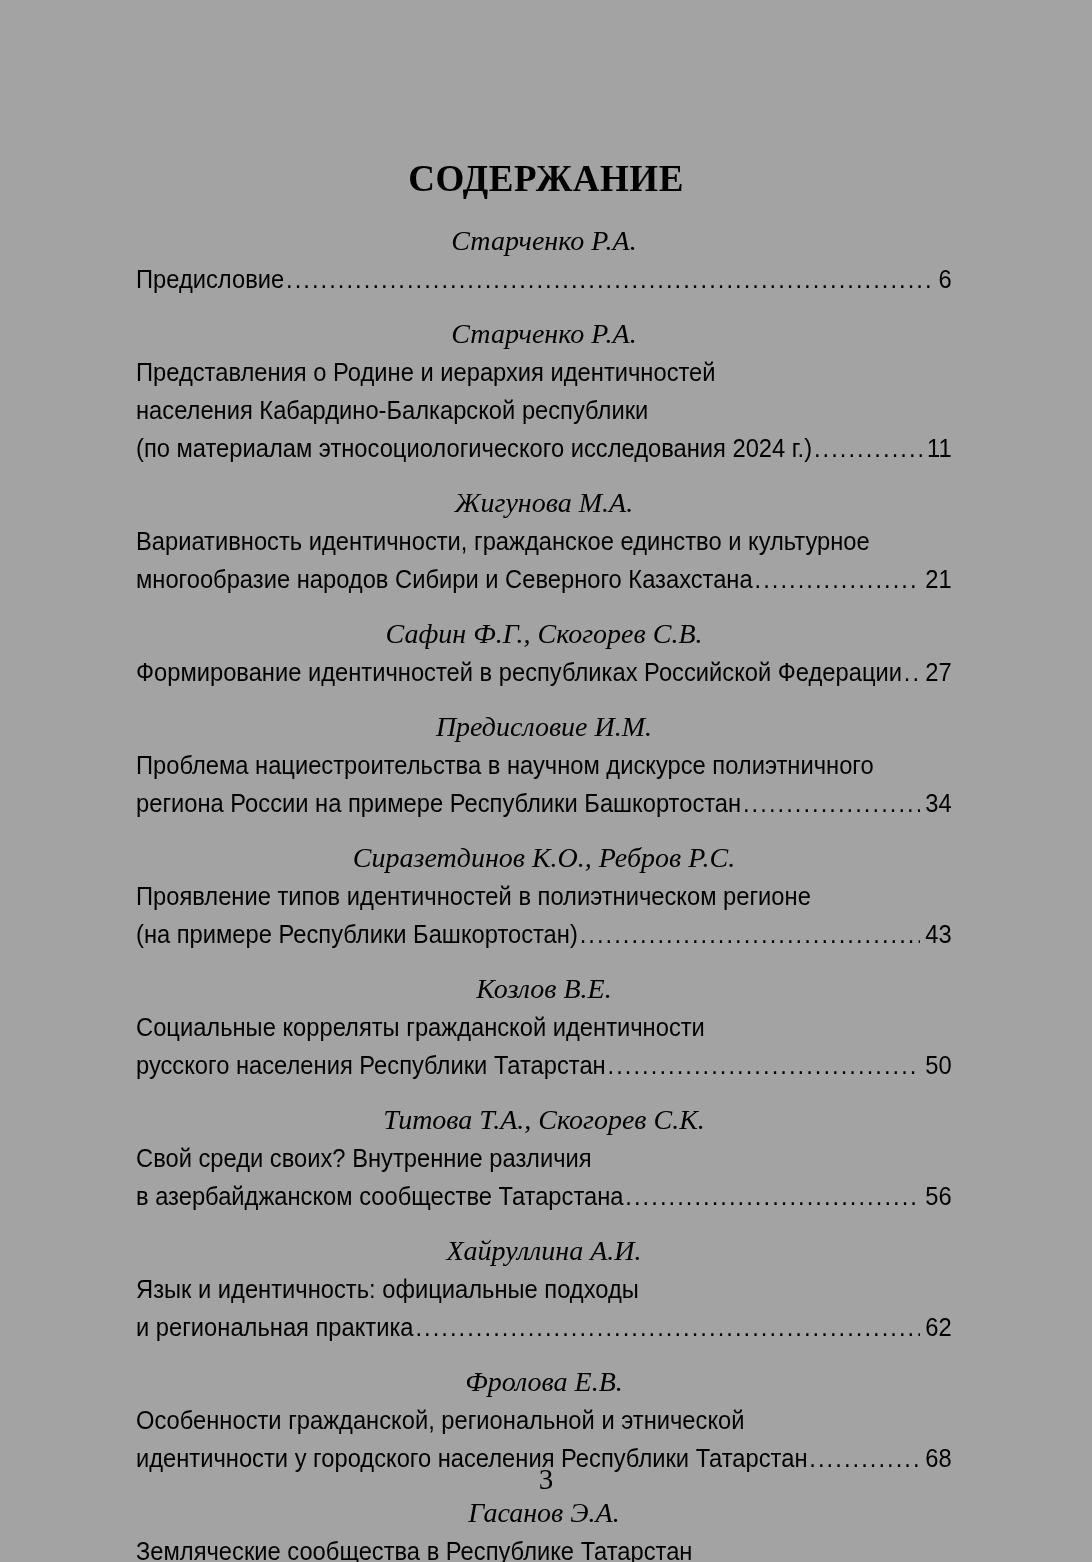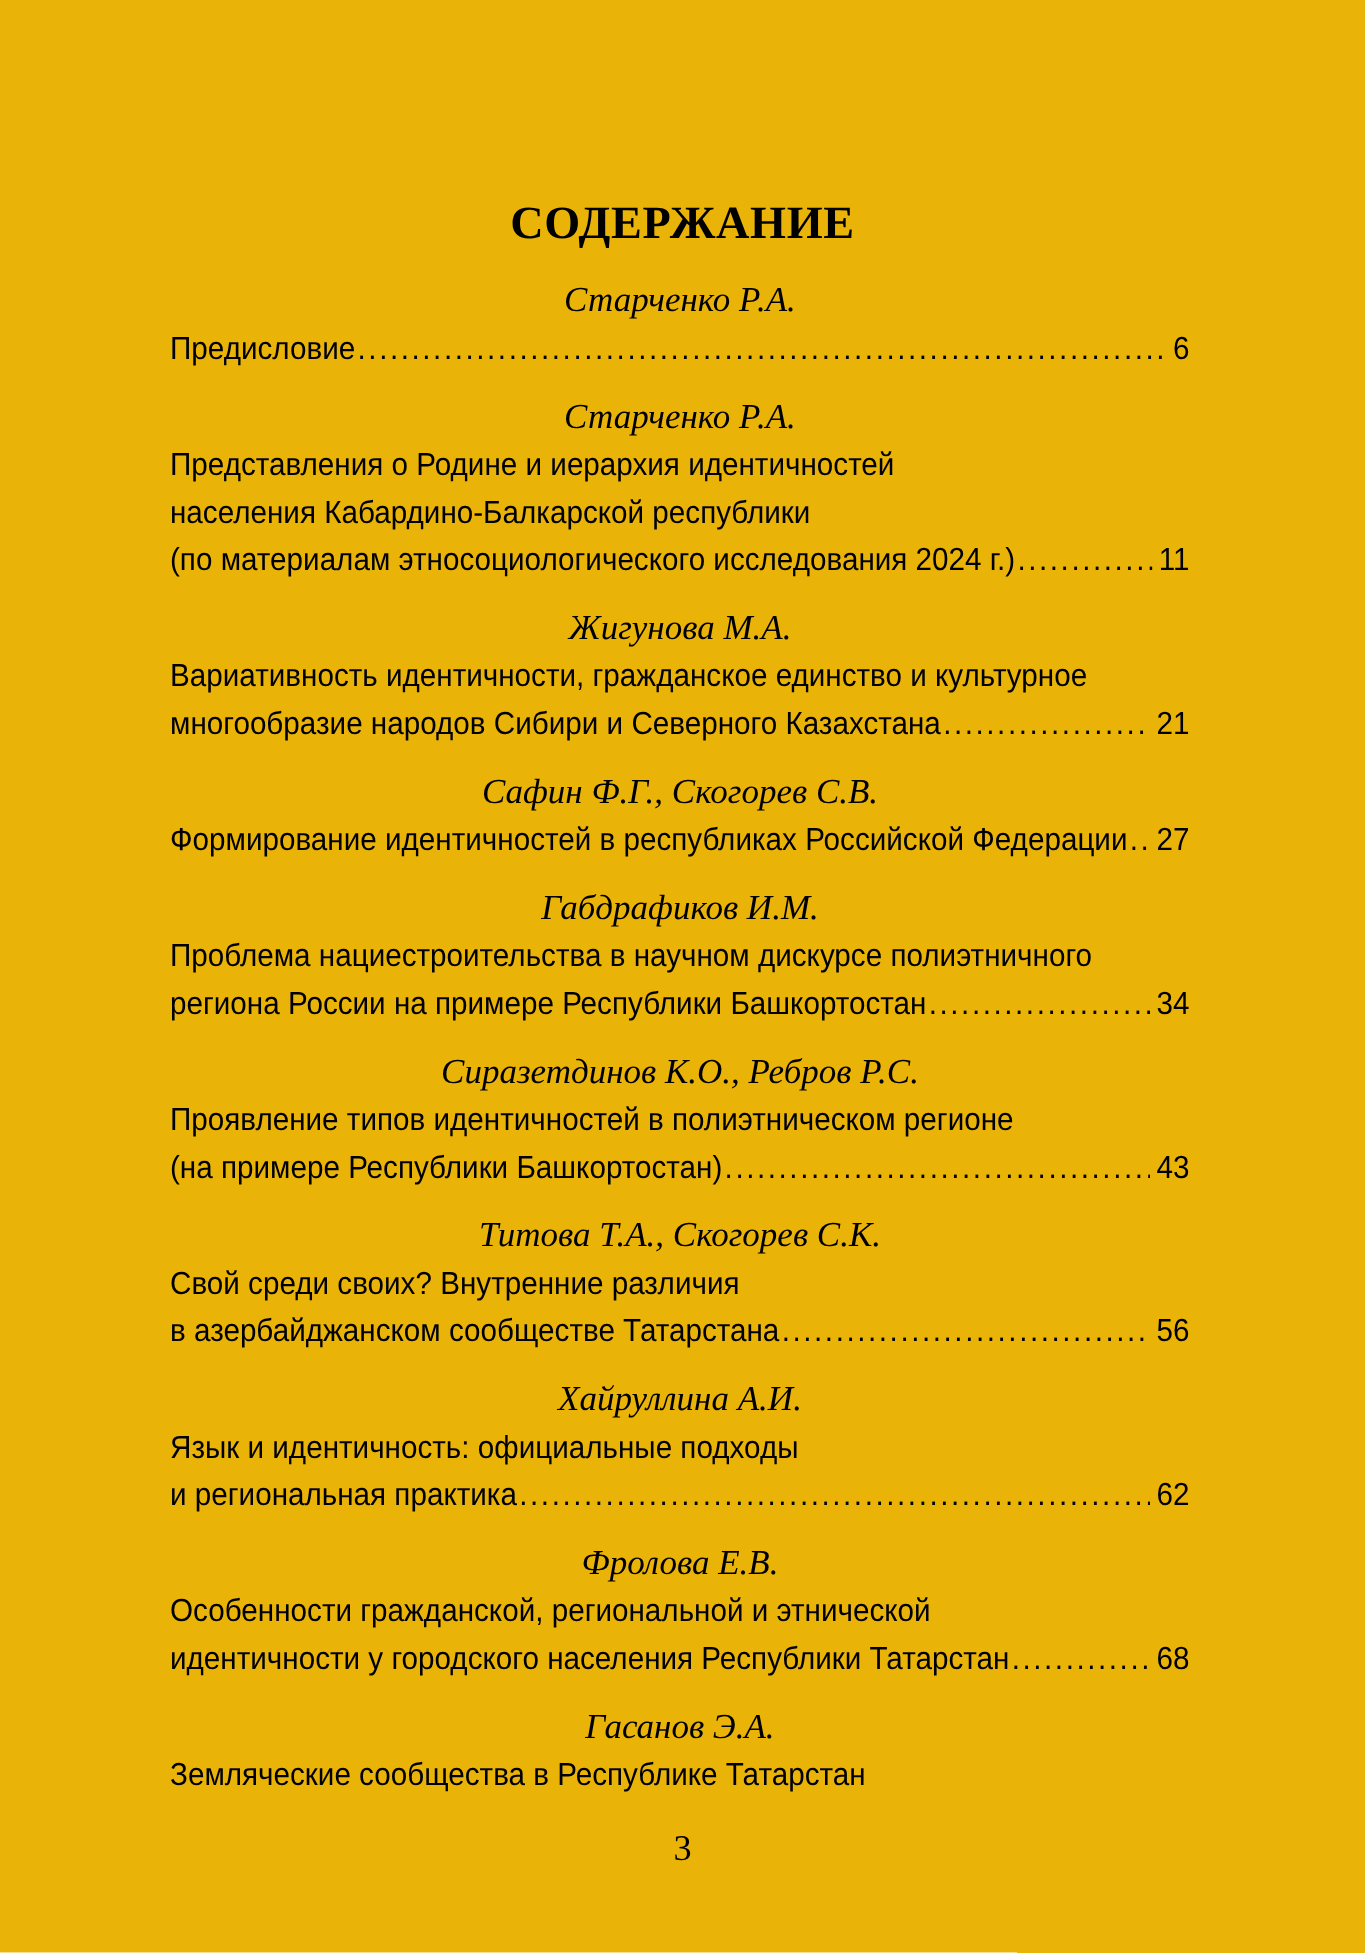--- a/index.html
+++ b/index.html
@@ -14,21 +14,21 @@
     font-family: "Liberation Serif", serif;
     color: #000000;
     overflow: hidden;
   }
 
   .page {
     position: absolute;
     left: 0; top: 0;
     width: 1092px;
     height: 1562px;
-    background: #eab308;
+    background: #a3a3a3;
   }
 
   .toc-title {
     position: absolute;
     left: 0;
     top: 157px;
     width: 1092px;
     text-align: center;
     font-family: "Liberation Serif", serif;
     font-weight: bold;
@@ -157,21 +157,21 @@
         <div class="entry-authors">Сафин Ф.Г., Скогорев С.В.</div>
         <div class="entry-lines">
           <span class="entry-line with-leader">
             <span class="line-text">Формирование идентичностей в республиках Российской Федерации</span>
             <span class="leader"></span>
             <span class="entry-page">27</span>
           </span>
         </div>
       </div>
       <div class="toc-entry">
-        <div class="entry-authors">Габдрафиков И.М.</div>
+        <div class="entry-authors">Предисловие И.М.</div>
         <div class="entry-lines">
           <span class="entry-line">Проблема нациестроительства в научном дискурсе полиэтничного</span>
           <span class="entry-line with-leader">
             <span class="line-text">региона России на примере Республики Башкортостан</span>
             <span class="leader"></span>
             <span class="entry-page">34</span>
           </span>
         </div>
       </div>
       <div class="toc-entry">
@@ -179,20 +179,31 @@
         <div class="entry-lines">
           <span class="entry-line">Проявление типов идентичностей в полиэтническом регионе</span>
           <span class="entry-line with-leader">
             <span class="line-text">(на примере Республики Башкортостан)</span>
             <span class="leader"></span>
             <span class="entry-page">43</span>
           </span>
         </div>
       </div>
       <div class="toc-entry">
+        <div class="entry-authors">Козлов В.Е.</div>
+        <div class="entry-lines">
+          <span class="entry-line">Социальные корреляты гражданской идентичности</span>
+          <span class="entry-line with-leader">
+            <span class="line-text">русского населения Республики Татарстан</span>
+            <span class="leader"></span>
+            <span class="entry-page">50</span>
+          </span>
+        </div>
+      </div>
+      <div class="toc-entry">
         <div class="entry-authors">Титова Т.А., Скогорев С.К.</div>
         <div class="entry-lines">
           <span class="entry-line">Свой среди своих? Внутренние различия</span>
           <span class="entry-line with-leader">
             <span class="line-text">в азербайджанском сообществе Татарстана</span>
             <span class="leader"></span>
             <span class="entry-page">56</span>
           </span>
         </div>
       </div>

